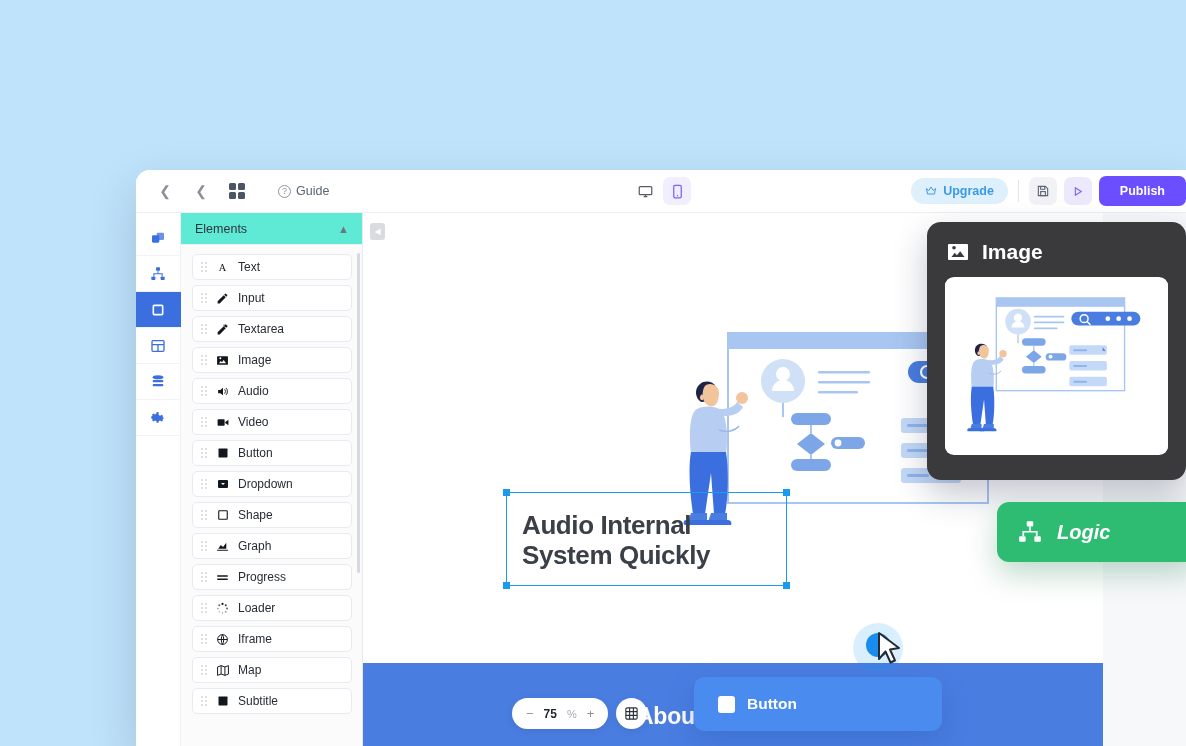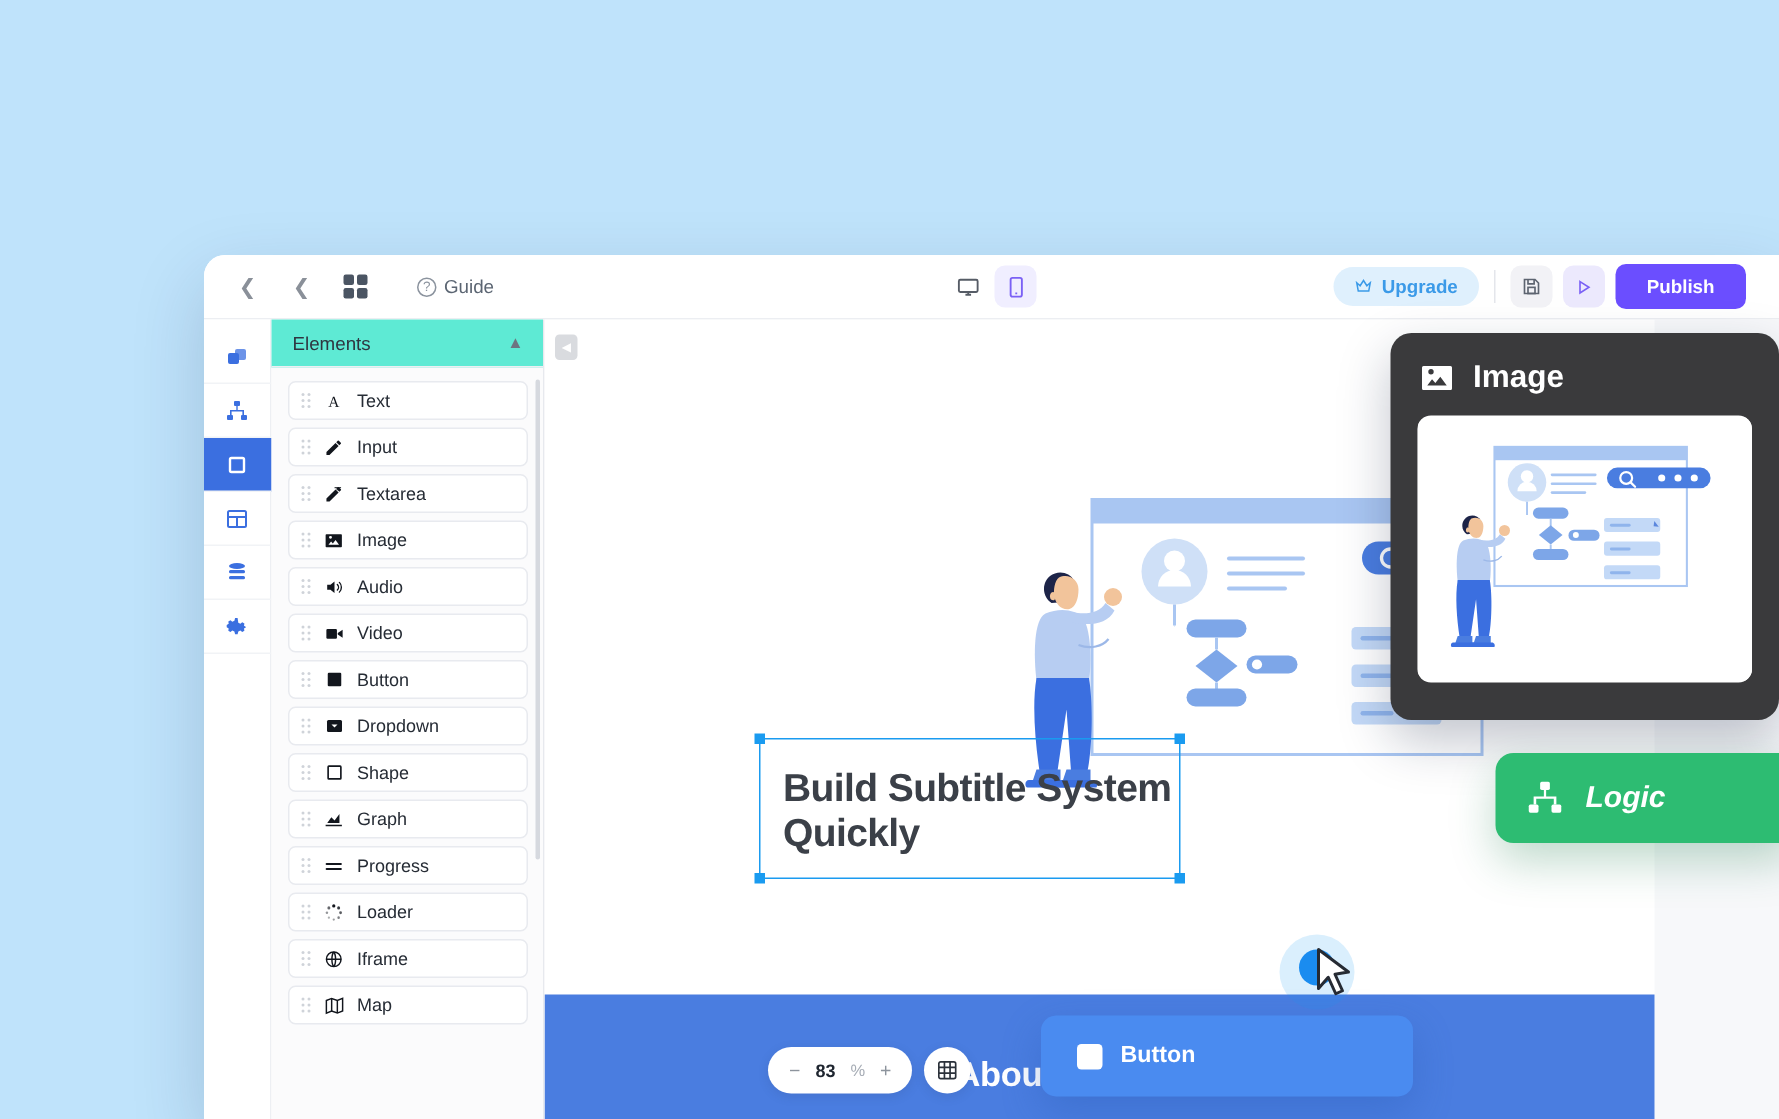--- a/index.html
+++ b/index.html
@@ -43,21 +43,21 @@
   .qmark { width: 13px; height: 13px; border: 1.4px solid #8b939e; border-radius: 50%;
            font-size: 9px; line-height: 10.5px; text-align: center; color: #8b939e; }
 
   .tb-center { position: absolute; left: 50%; transform: translateX(-50%);
                display: flex; align-items: center; gap: 4px; }
   .vp-btn { width: 28px; height: 28px; border-radius: 7px; display: flex;
             align-items: center; justify-content: center; cursor: pointer; }
   .vp-btn.active { background: #f0eeff; }
 
   .tb-right { margin-left: auto; display: flex; align-items: center; gap: 7px;
-              padding-right: 22px; }
+              }
   .upgrade {
     display: flex; align-items: center; gap: 6px;
     background: #dff0fd; color: #3b9ae8; font-size: 12.5px; font-weight: 600;
     padding: 6px 14px; border-radius: 14px; cursor: pointer;
   }
   .divider-v { width: 1px; height: 22px; background: #e4e6eb; margin: 0 3px; }
   .sq-btn { width: 28px; height: 28px; border-radius: 7px; display: flex;
             align-items: center; justify-content: center; cursor: pointer; }
   .sq-btn.save { background: #f2f2f6; }
   .sq-btn.play { background: #ece9fd; }
@@ -560,20 +560,36 @@
               <i></i>
               <i></i>
             </span>
             <span class="el-ico">
               <svg width="14" height="13" viewBox="0 0 24 24" fill="none" stroke="#12161d" stroke-width="1.8">
                 <path d="M2 5.5l6.5-2.5 7 2.5 6.5-2.5v15.5l-6.5 2.5-7-2.5L2 21z"></path>
                 <path d="M8.5 3v15.5M15.5 5.5V21"></path>
               </svg>
             </span>
             <span>Map</span>
+          </div>
+          <div class="el-item">
+            <span class="dots6">
+              <i></i>
+              <i></i>
+              <i></i>
+              <i></i>
+              <i></i>
+              <i></i>
+            </span>
+            <span class="el-ico">
+              <svg width="12" height="12" viewBox="0 0 24 24" fill="#12161d">
+                <rect x="3" y="3" width="18" height="18" rx="1.5"></rect>
+              </svg>
+            </span>
+            <span>Subtitle</span>
           </div>
         </div>
       <div class="panel-scroll"></div>
     </div>
 
     <div class="canvas">
       <div class="canvas-page">
 
         <div class="illus">
           <svg width="400" height="240" viewBox="0 0 400 240">
@@ -621,36 +637,36 @@
             <path d="M46 107c8 3 16 1 20-4" stroke="#9cb8e8" stroke-width="1.5" fill="none"></path>
           </svg>
         </div>
 
         <div class="sel-box">
           <span class="sel-handle sh-tl"></span>
           <span class="sel-handle sh-tr"></span>
           <span class="sel-handle sh-bl"></span>
           <span class="sel-handle sh-br"></span>
         </div>
-        <div class="hero-text">Build Subtitle System Quickly</div>
+        <div class="hero-text">Audio Internal System Quickly</div>
 
         <div class="band">
           <div class="band-title">About the Service</div>
         </div>
 
         <div class="ripple"></div>
         <div class="ripple-dot"></div>
         <svg class="cursor-arrow" width="26" height="32" viewBox="0 0 26 32">
           <path d="M2 1l20 15-9 1.5 5 11-4.5 2-5-11L2 27z" fill="#fff" stroke="#262b33" stroke-width="2" stroke-linejoin="round"></path>
         </svg>
 
         <div class="zoomctl">
           <div class="zoom-pill">
             <span class="zoom-sign">−</span>
-            <span class="zoom-val">83</span>
+            <span class="zoom-val">75</span>
             <span class="zoom-pct">%</span>
             <span class="zoom-sign">+</span>
           </div>
           <div class="zoom-grid">
             <svg width="15" height="15" viewBox="0 0 24 24" fill="none" stroke="#2b313a" stroke-width="1.8">
               <rect x="3" y="3" width="18" height="18" rx="2"></rect>
                 <path d="M3 9h18M3 15h18M9 3v18M15 3v18"></path>
             </svg>
           </div>
         </div>

